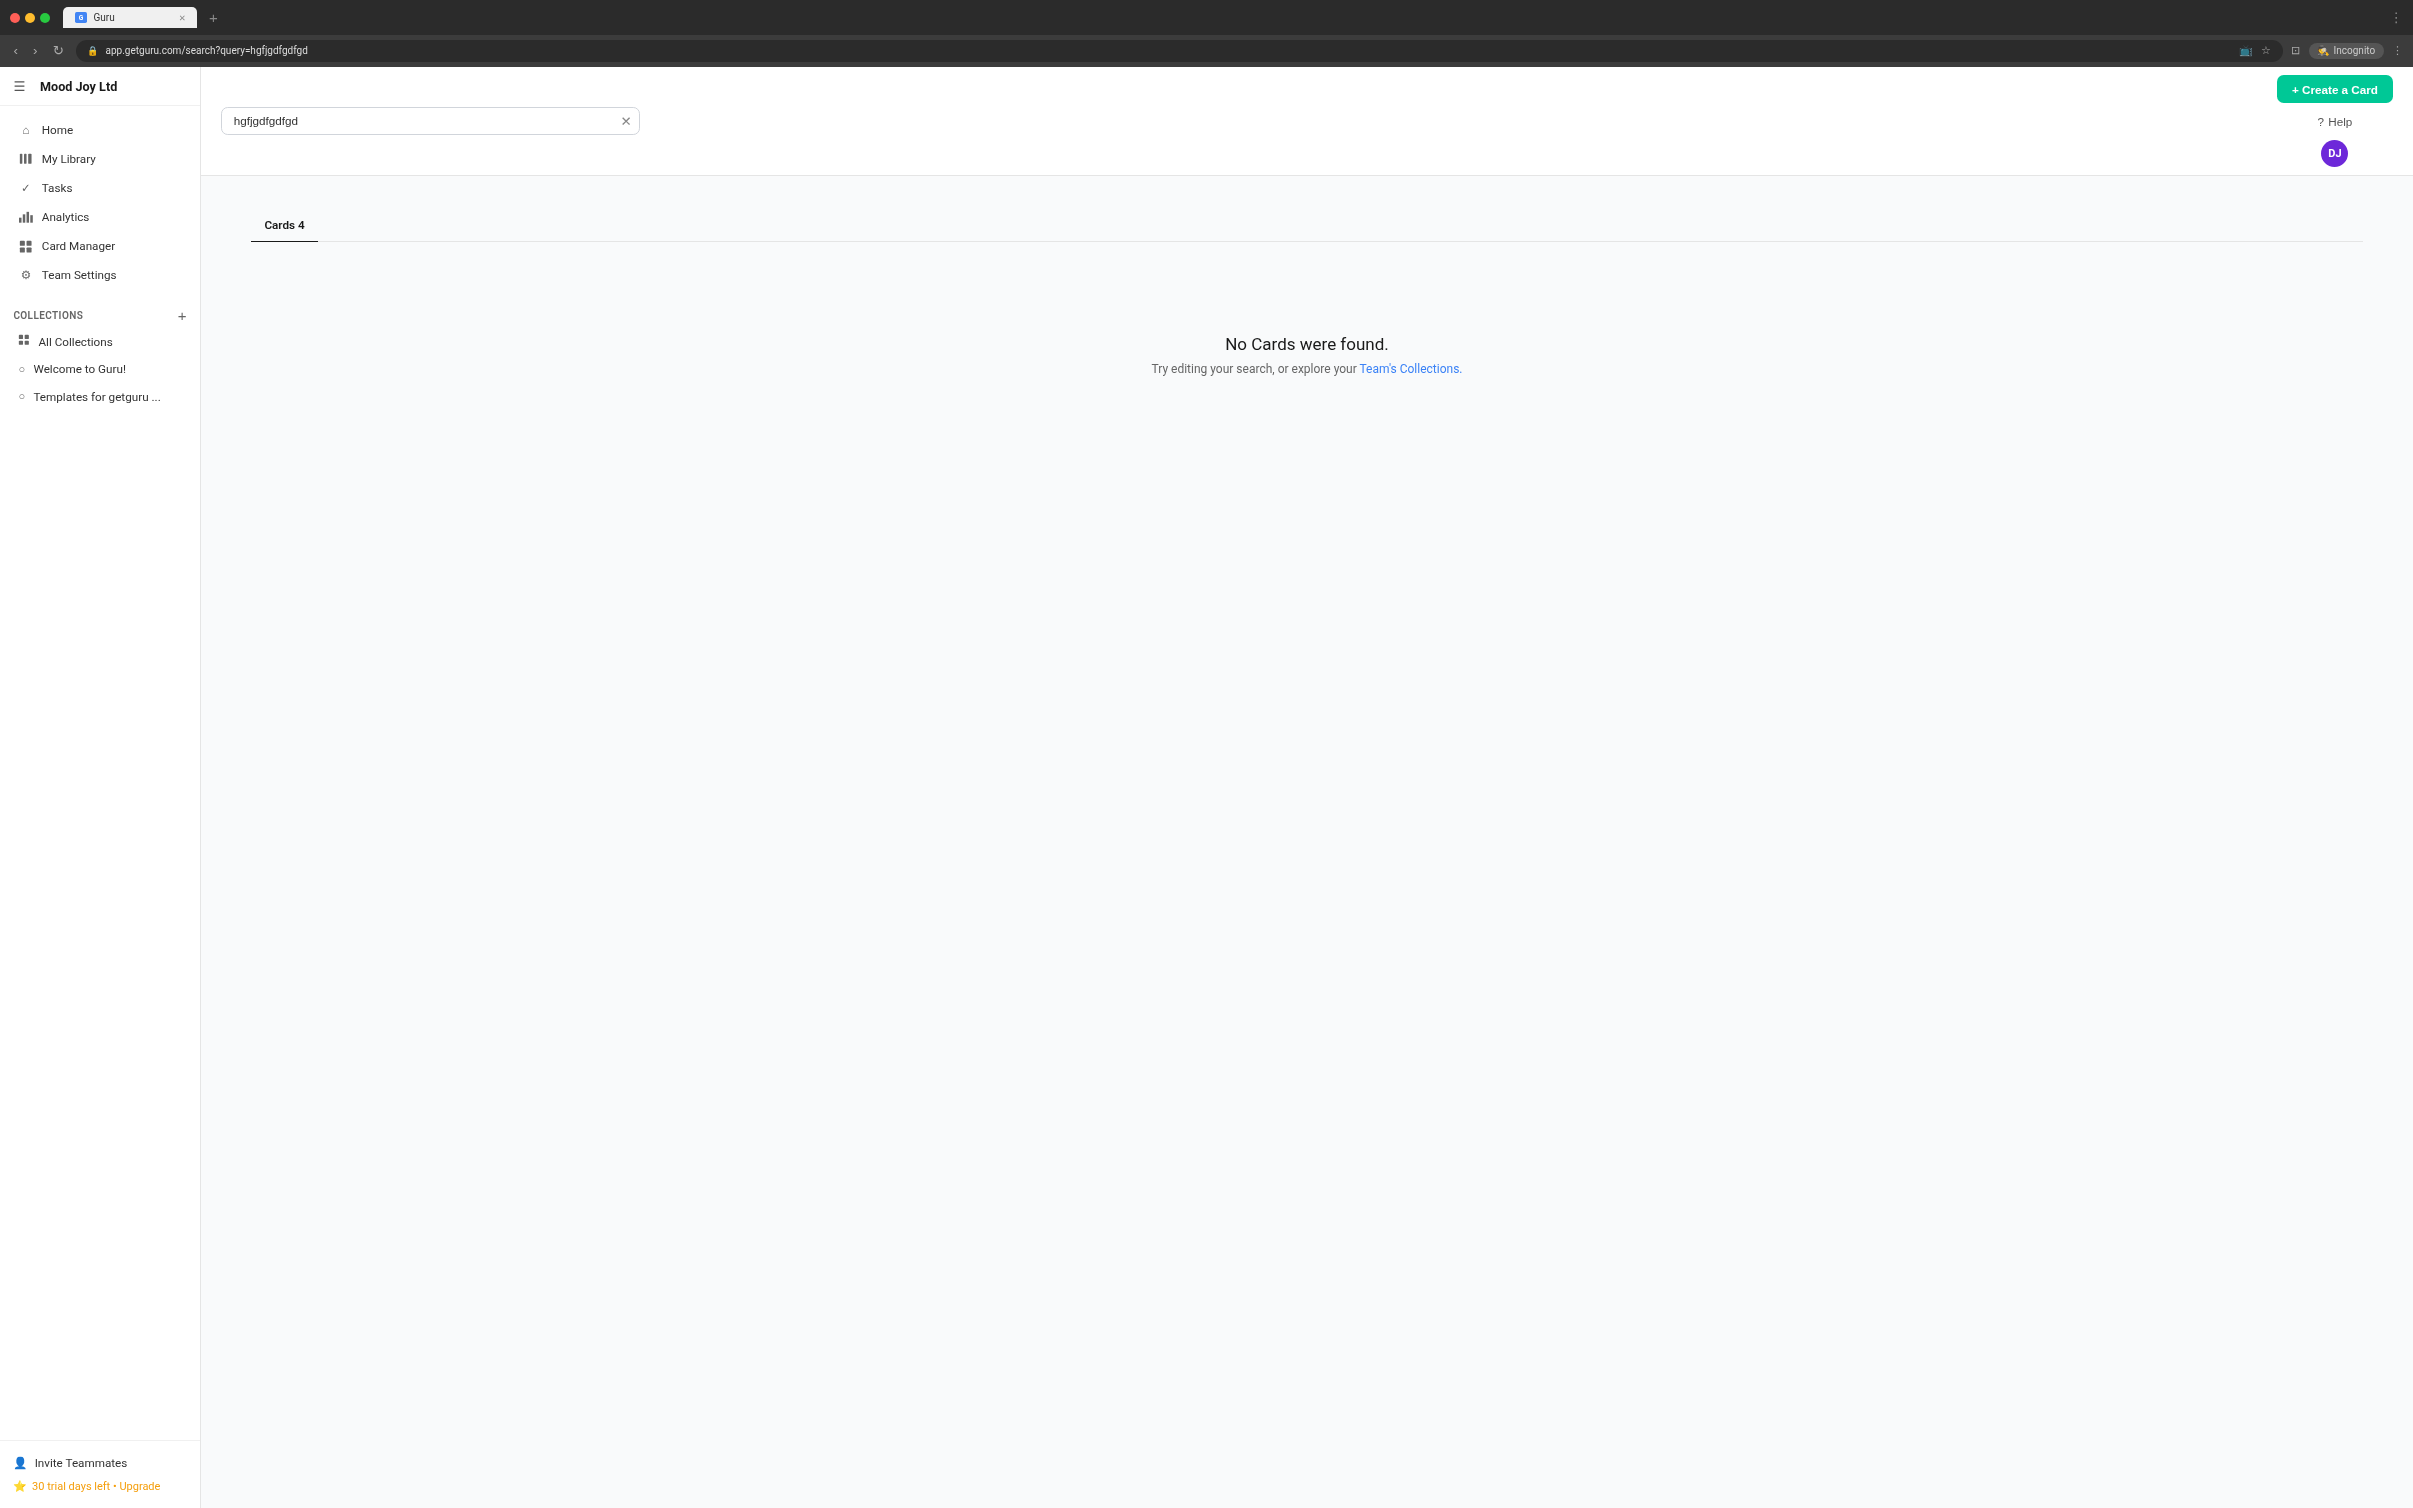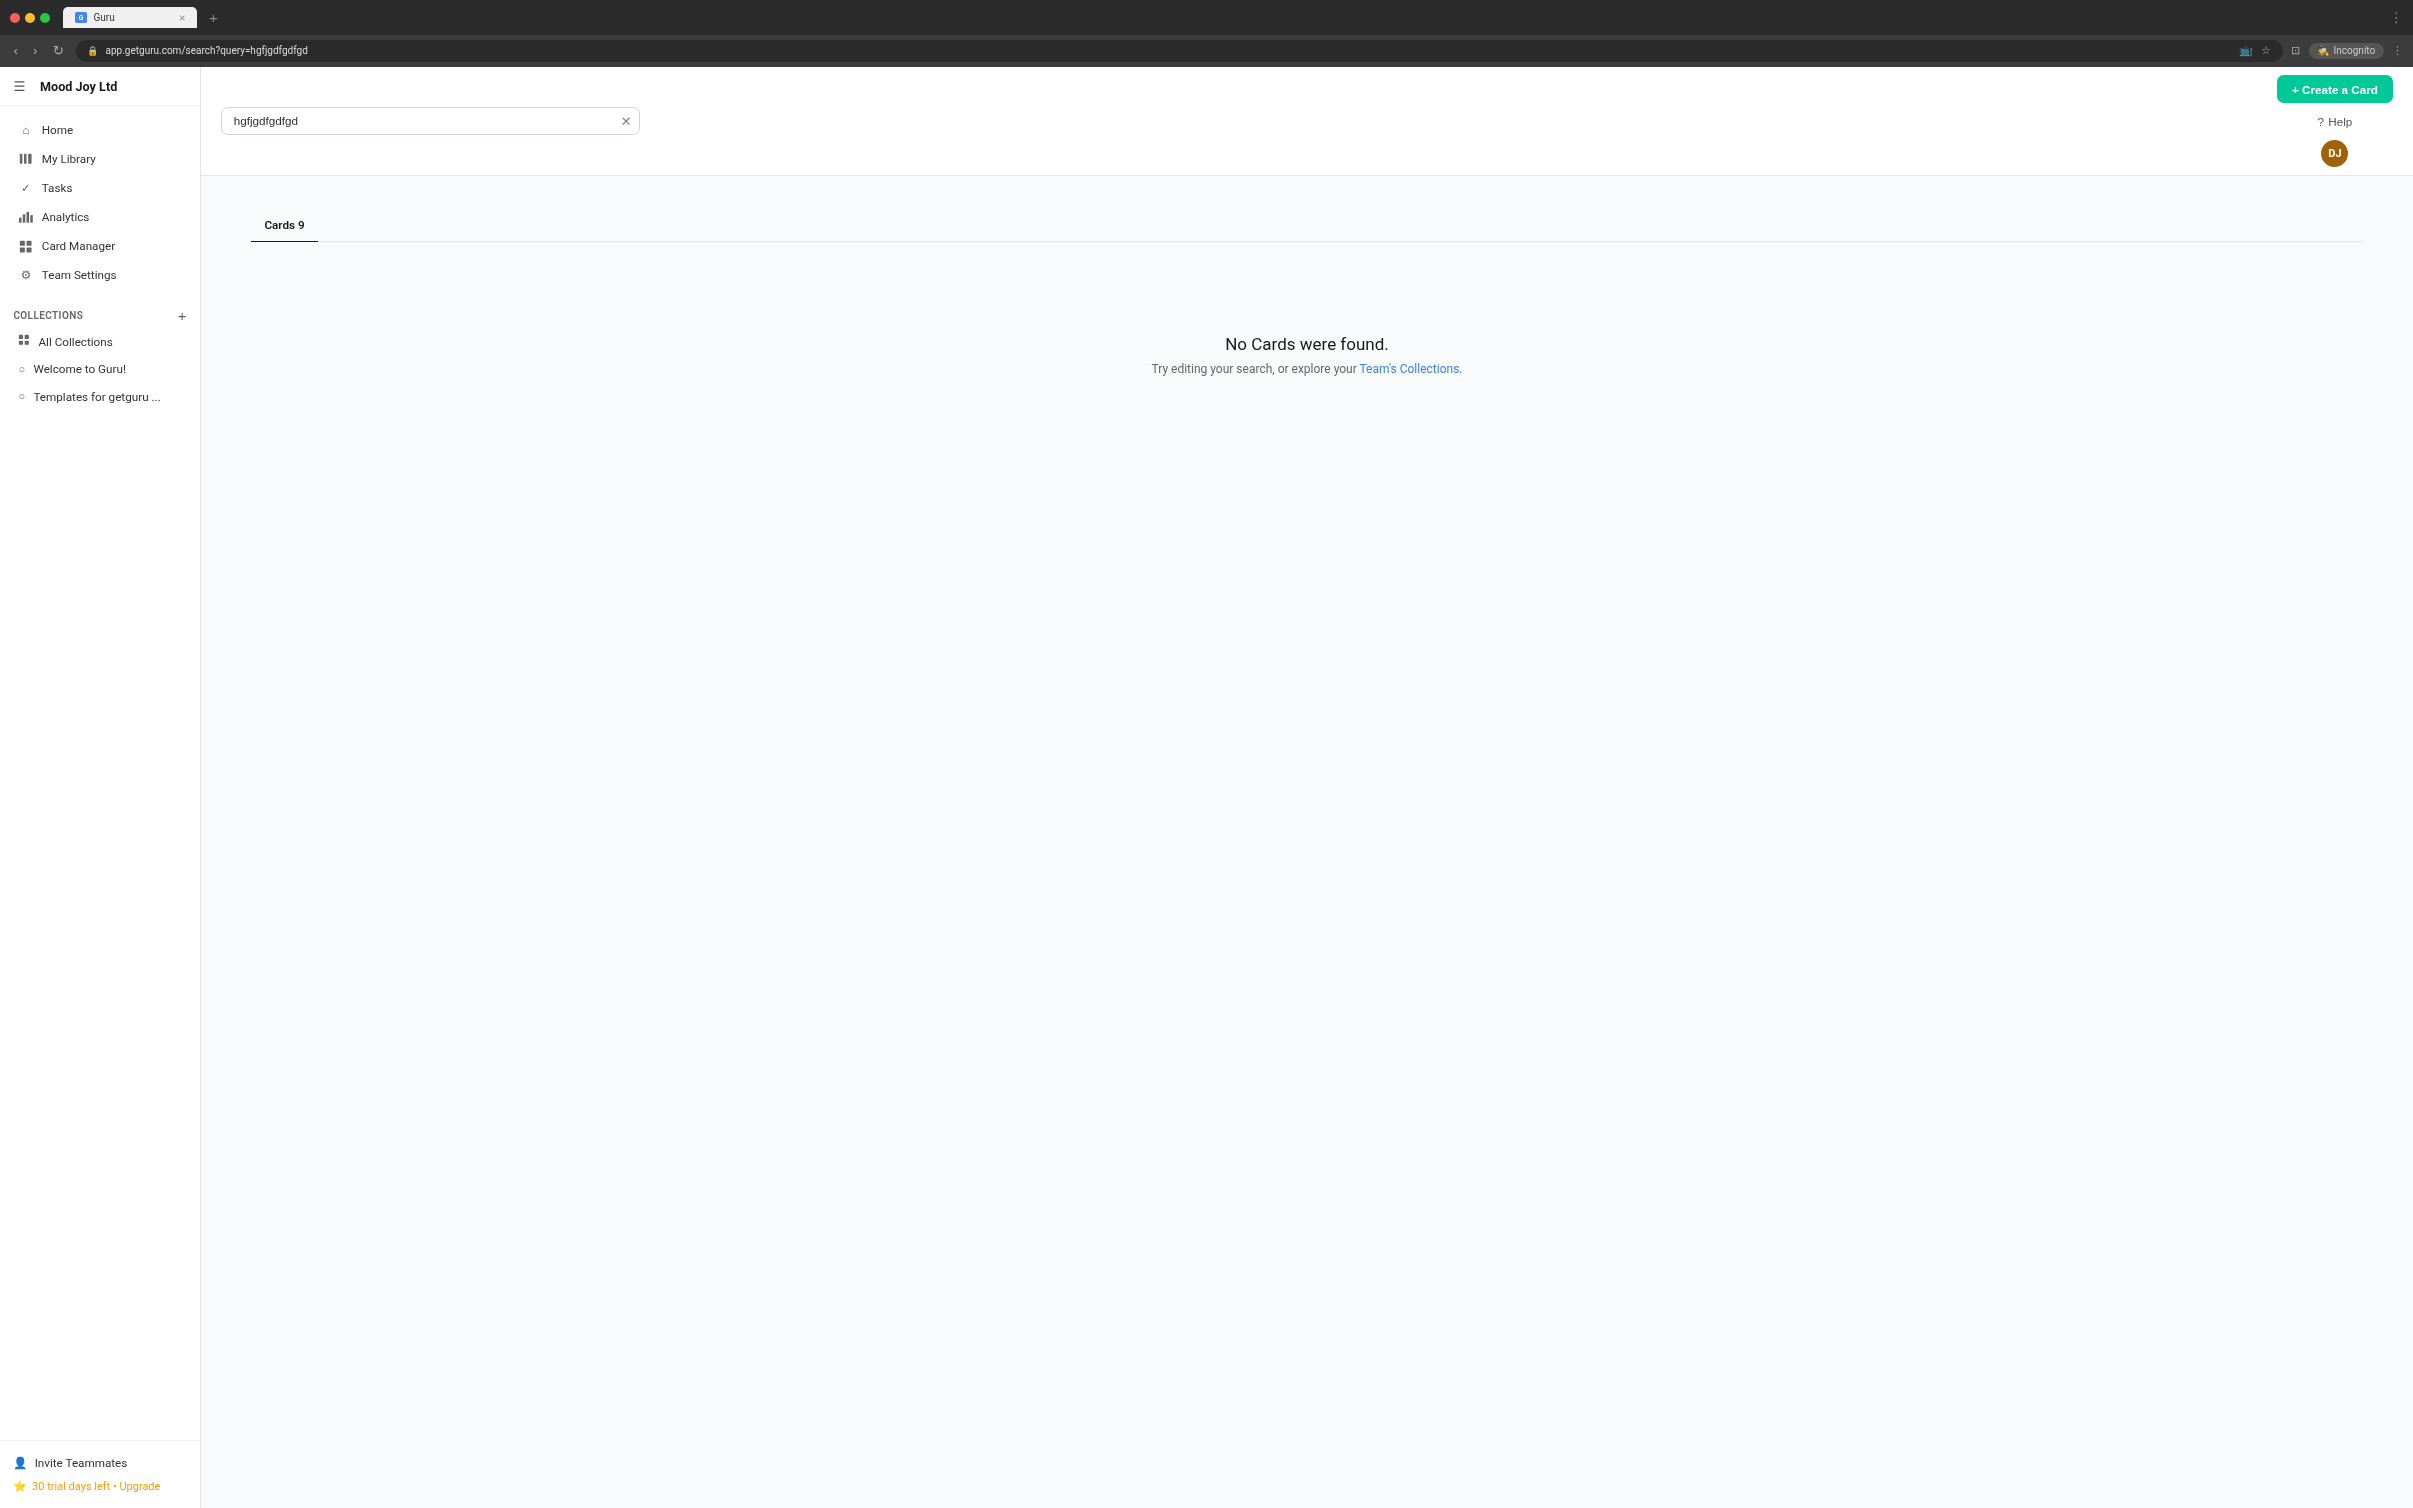--- a/index.html
+++ b/index.html
@@ -58,21 +58,21 @@
 
     
     .app-main { flex: 1; display: flex; flex-direction: column; overflow: hidden; }
     .app-header { background: #fff; border-bottom: 0.8px solid #e5e5e5; padding: 8.4px 20px; display: flex; align-items: center; gap: 13.4px; }
     .search-bar { flex: 1; max-width: 419px; position: relative; }
     .search-input { width: 100%; padding: 6.7px 30px 6.7px 11.7px; border: 1.3px solid #d1d5db; border-radius: 6.7px; font-size: 11.7px; color: #333; outline: none; background: #fff; }
     .search-clear { position: absolute; right: 8.4px; top: 50%; transform: translateY(-50%); background: none; border: none; color: #888; cursor: pointer; font-size: 13.4px; }
     .header-right { margin-left: auto; display: flex; align-items: center; gap: 11.7px; flex-direction: column; }
     .create-card-btn { background: #00c896; color: #fff; border: none; border-radius: 6.7px; padding: 7.5px 15px; font-size: 11.7px; font-weight: 600; cursor: pointer; display: flex; align-items: center; gap: 5px; }
     .help-btn { display: flex; align-items: center; gap: 4.2px; font-size: 11.7px; color: #555; cursor: pointer; background: none; border: none; }
-    .avatar { width: 27px; height: 27px; border-radius: 50%; background: #a16207; display: flex; align-items: center; justify-content: center; font-size: 11px; font-weight: 700; color: white; }
+    .avatar { width: 27px; height: 27px; border-radius: 50%; background: #6d28d9; display: flex; align-items: center; justify-content: center; font-size: 11px; font-weight: 700; color: white; }
 
     
     .content-area { flex: 1; overflow-y: auto; background: #f9fafb; padding: 34px 50px; }
     .search-results-title { font-size: 20px; font-weight: 700; color: #1a1a1a; margin-bottom: 8.4px; }
     .search-subtitle { font-size: 11.7px; color: #666; margin-bottom: 20px; }
     .search-subtitle strong { font-weight: 700; color: #1a1a1a; }
 
     .tabs-bar { display: flex; border-bottom: 0.8px solid #e5e5e5; margin-bottom: 25px; }
     .tab-item { padding: 8.4px 13.4px; font-size: 11.7px; color: #666; cursor: pointer; border-bottom: 1.7px solid transparent; margin-bottom: -0.8px; }
     .tab-item.active { color: #1a1a1a; border-bottom: 1.7px solid #1a1a1a; font-weight: 600; }
@@ -235,21 +235,21 @@
           <span>Help</span>
         </button>
         <div class="avatar">DJ</div>
       </div>
     </div>
 
     <div class="content-area">
 
       <div class="tabs-bar">
         <div class="tab-item active">
-          <span>Cards 9</span>
+          <span>Cards 4</span>
         </div>
       </div>
 
       <div class="empty-state">
         <p class="empty-title">No Cards were found.</p>
         <p class="empty-subtitle">
           <span>Try editing your search, or explore your </span><a class="empty-link" href="#">Team's Collections.</a>
         </p>
       </div>
     </div>

